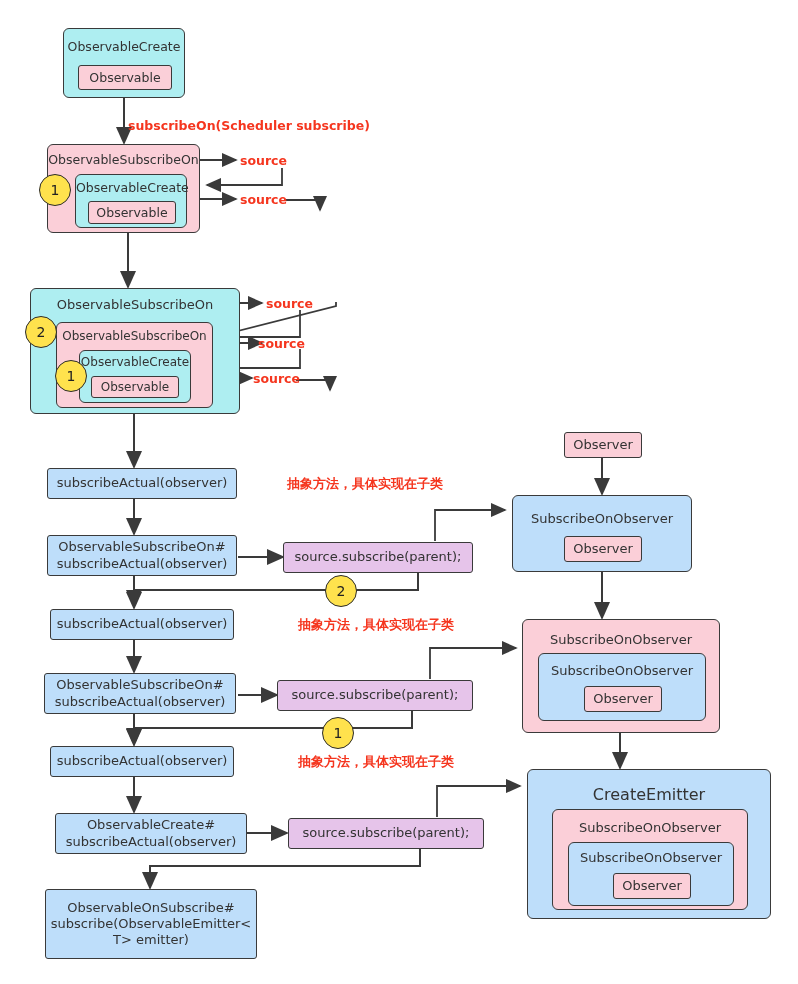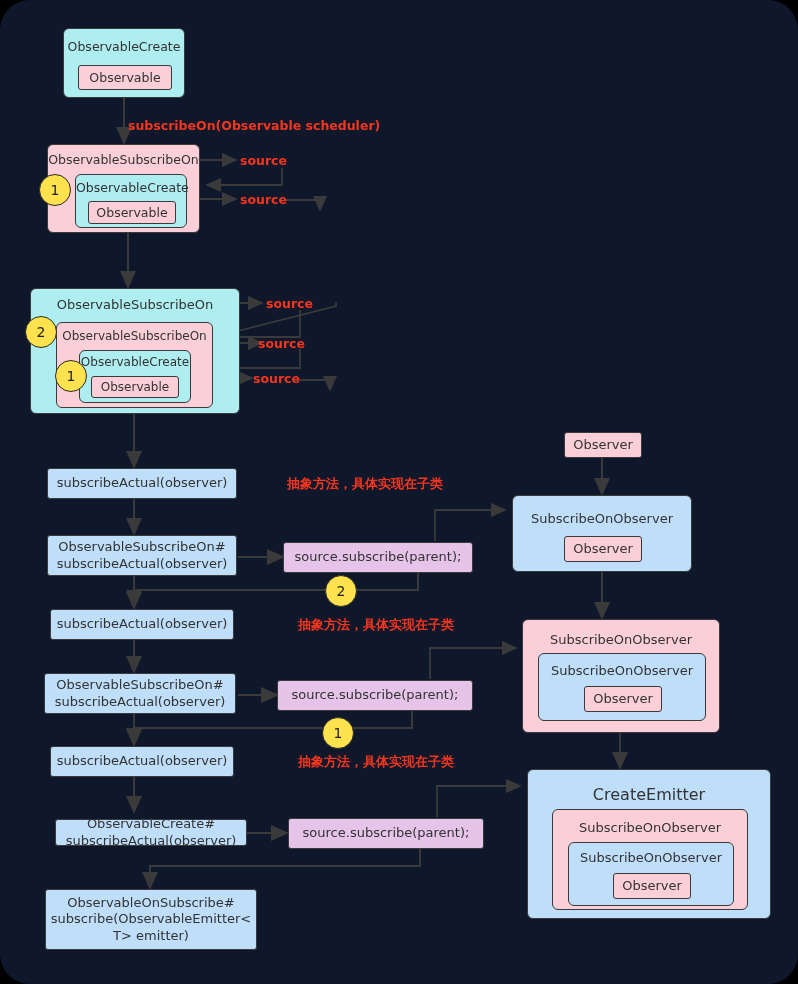--- a/index.html
+++ b/index.html
@@ -1,17 +1,17 @@
 <!DOCTYPE html>
 <html><head>
 <meta charset="utf-8">
 <style>
   html,body{margin:0;padding:0;background:#000;}
   body{width:798px;height:984px;font-family:"DejaVu Sans","Liberation Sans",sans-serif;}
-  #canvas{position:relative;width:798px;height:984px;overflow:hidden;background:#0f172a;border-radius:30px;}
+  #canvas{position:relative;width:798px;height:984px;overflow:hidden;background:#ffffff;}
   svg#wires{position:absolute;left:0;top:0;width:798px;height:984px;pointer-events:none;}
 
   .box{position:absolute;box-sizing:border-box;border:1.6px solid #3a3a3a;border-radius:6px;
        display:flex;align-items:center;justify-content:center;text-align:center;
        color:#333;font-size:13px;line-height:1.25;}
   .cyan{background:#aeeef1;}
   .pink{background:#fbcfd8;}
   .blue{background:#bedefa;}
   .purple{background:#e6c4ea;}
   .sq{border-radius:3px;}
@@ -85,21 +85,21 @@
     </g>
   </svg>
 
   <div class="box cyan" style="left:63px;top:28px;width:122px;height:70px;display:block;">
     <div class="hdr" style="top:10px;font-size:12.5px;">ObservableCreate</div>
     <div class="box pink sq" style="left:14px;top:36px;width:94px;height:25px;font-size:12.5px;">
       <span>Observable</span>
     </div>
   </div>
 
-  <div class="redlbl" style="left:128px;top:118px;">subscribeOn(Observable scheduler)</div>
+  <div class="redlbl" style="left:128px;top:118px;">subscribeOn(Scheduler subscribe)</div>
 
   <div class="box pink" style="left:47px;top:144px;width:153px;height:89px;display:block;">
     <div class="hdr" style="top:7px;font-size:12.5px;">ObservableSubscribeOn</div>
     <div class="box cyan" style="left:27px;top:29px;width:112px;height:54px;display:block;">
       <div class="hdr" style="top:5px;font-size:12.5px;">ObservableCreate</div>
       <div class="box pink sq" style="left:12px;top:26px;width:88px;height:23px;font-size:12.5px;">
         <span>Observable</span>
       </div>
     </div>
   </div>
@@ -141,26 +141,26 @@
 
   <div class="box blue sq" style="left:44px;top:673px;width:192px;height:41px;font-size:13px;white-space:pre-line;">
     <span>ObservableSubscribeOn#
 subscribeActual(observer)</span>
   </div>
 
   <div class="box blue sq" style="left:50px;top:746px;width:184px;height:31px;font-size:13px;">
     <span>subscribeActual(observer)</span>
   </div>
 
-  <div class="box blue sq" style="left:55px;top:813px;width:192px;height:27px;font-size:13px;white-space:pre-line;margin-top:6px;">
+  <div class="box blue sq" style="left:55px;top:813px;width:192px;height:41px;font-size:13px;white-space:pre-line;">
     <span>ObservableCreate#
 subscribeActual(observer)</span>
   </div>
 
-  <div class="box blue sq" style="left:45px;top:889px;width:212px;height:61px;font-size:13px;white-space:pre-line;">
+  <div class="box blue sq" style="left:45px;top:889px;width:212px;height:70px;font-size:13px;white-space:pre-line;">
     <span>ObservableOnSubscribe#
 subscribe(ObservableEmitter&lt;
 T&gt; emitter)</span>
   </div>
 
   <div class="cn" style="left:247px;top:475px;">抽象方法，具体实现在子类</div>
   <div class="cn" style="left:258px;top:616px;">抽象方法，具体实现在子类</div>
   <div class="cn" style="left:258px;top:753px;">抽象方法，具体实现在子类</div>
 
   <div class="box purple sq" style="left:283px;top:542px;width:190px;height:31px;font-size:13px;">

